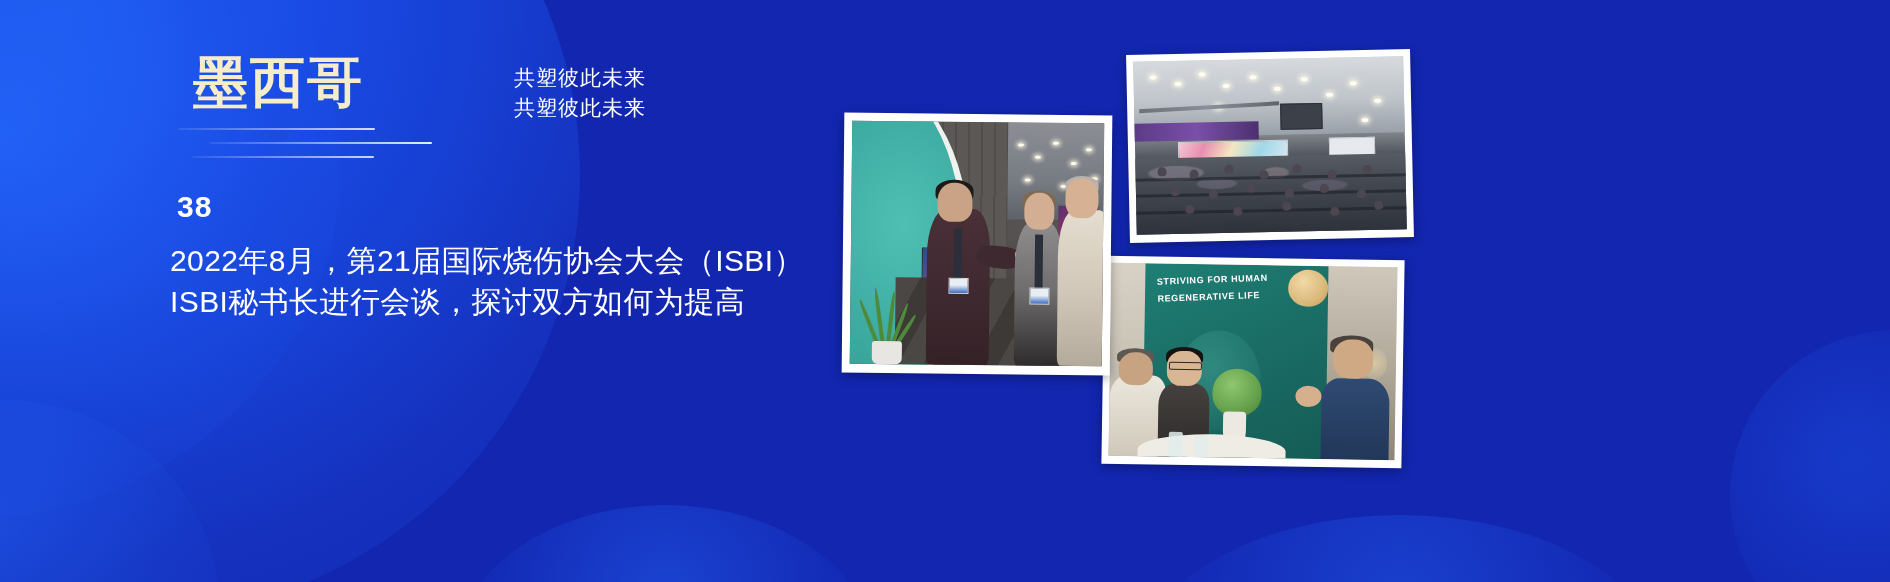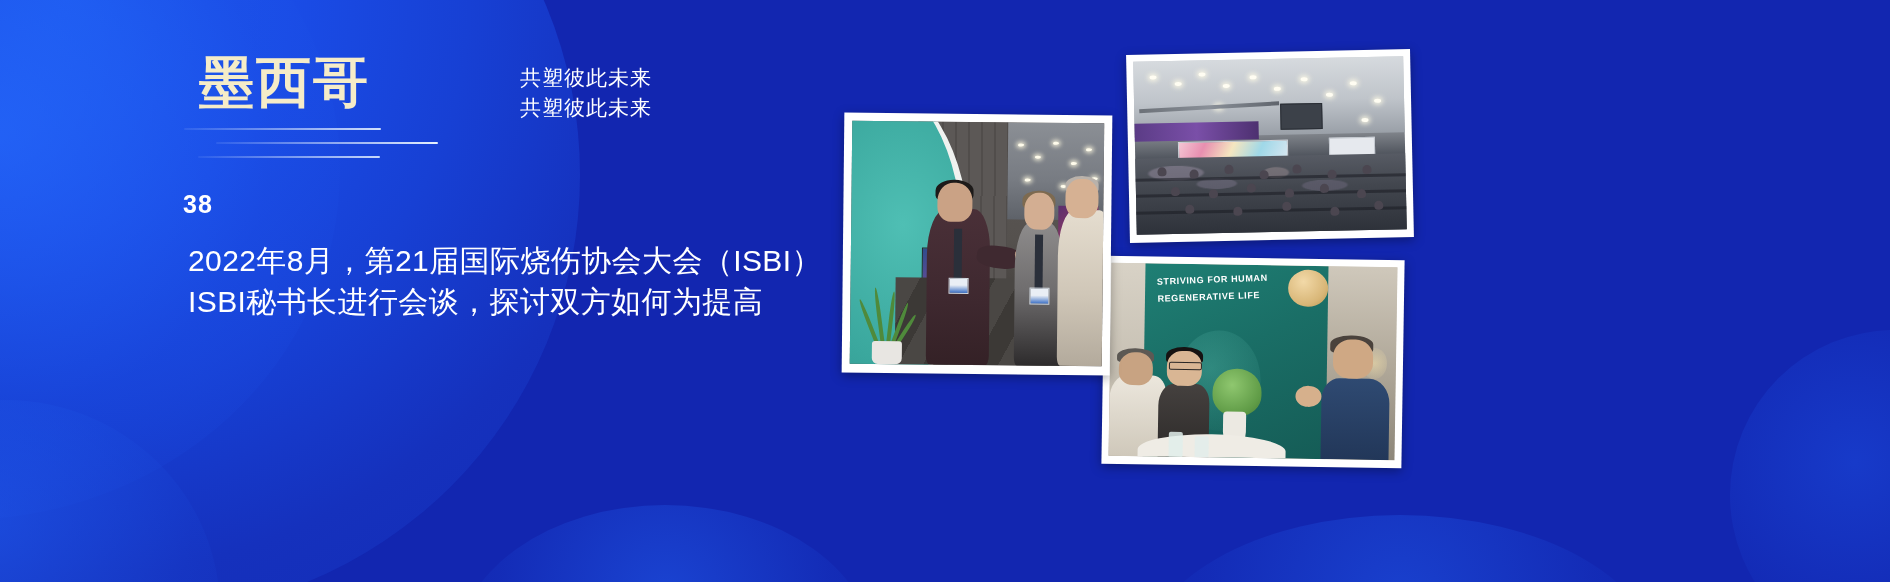--- a/index.html
+++ b/index.html
@@ -87,21 +87,21 @@
     height: 330px;
     background: radial-gradient(circle at 38% 40%,
                 rgba(30,86,236,0.42) 0%,
                 rgba(22,58,200,0.20) 58%,
                 rgba(18,40,176,0.0) 84%);
   }
 
   
   .left-col {
     position: absolute;
-    left: 16px;
+    left: 10px;
     top: 0;
     width: 1020px;
     height: 582px;
   }
   .title {
     position: absolute;
     left: 183px;
     top: 55px;
     font-size: 55px;
     font-weight: bold;
@@ -149,36 +149,35 @@
     line-height: 1.42;
     color: #ffffff;
     letter-spacing: 1px;
     white-space: nowrap;
   }
 
   .page-number {
     position: absolute;
     left: 167px;
     top: 190px;
-    font-size: 25px;
+    font-size: 30px;
     font-weight: bold;
     color: #ffffff;
     letter-spacing: 1px;
   }
 
   .body-text {
     position: absolute;
     left: 160px;
     top: 240px;
     width: 660px;
     font-size: 30px;
     line-height: 1.38;
     color: #ffffff;
     letter-spacing: 0.4px;
-    margin-left: 12px;
   }
   .body-text .line {
     display: block;
     white-space: nowrap;
   }
 
   
   .collage {
     position: absolute;
     left: 820px;

